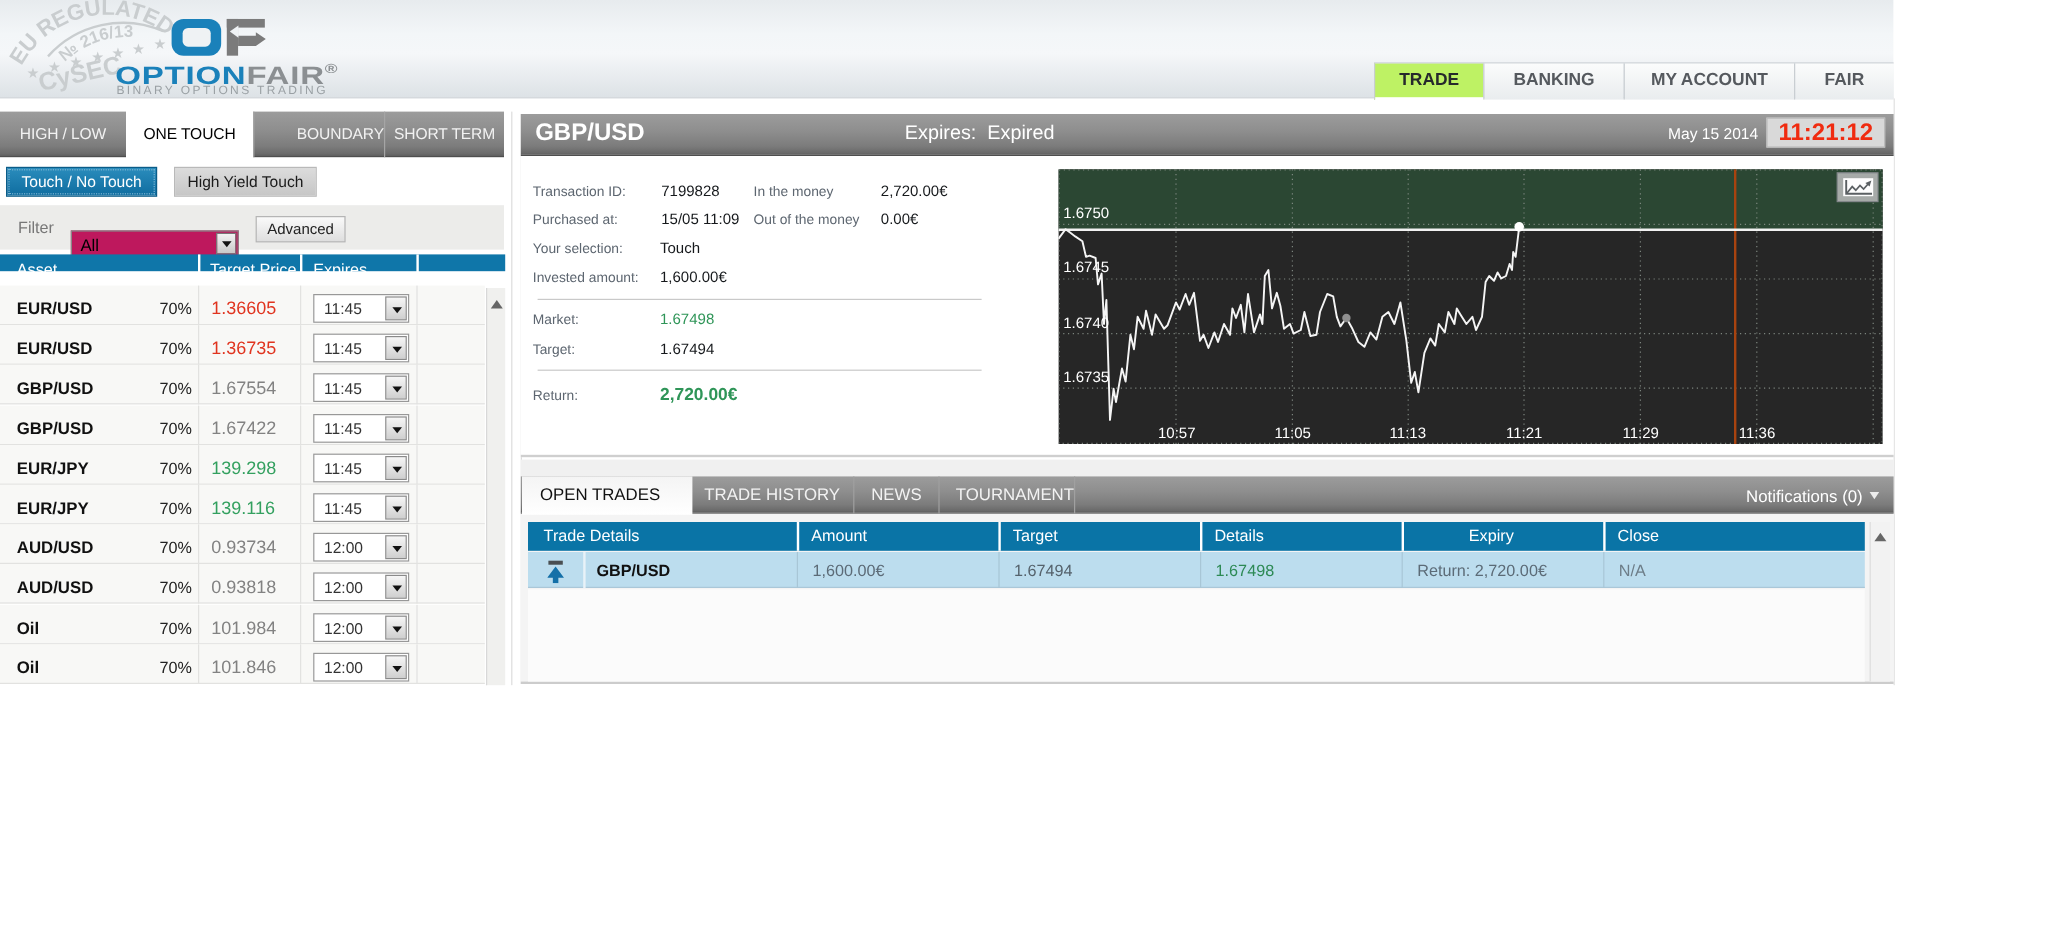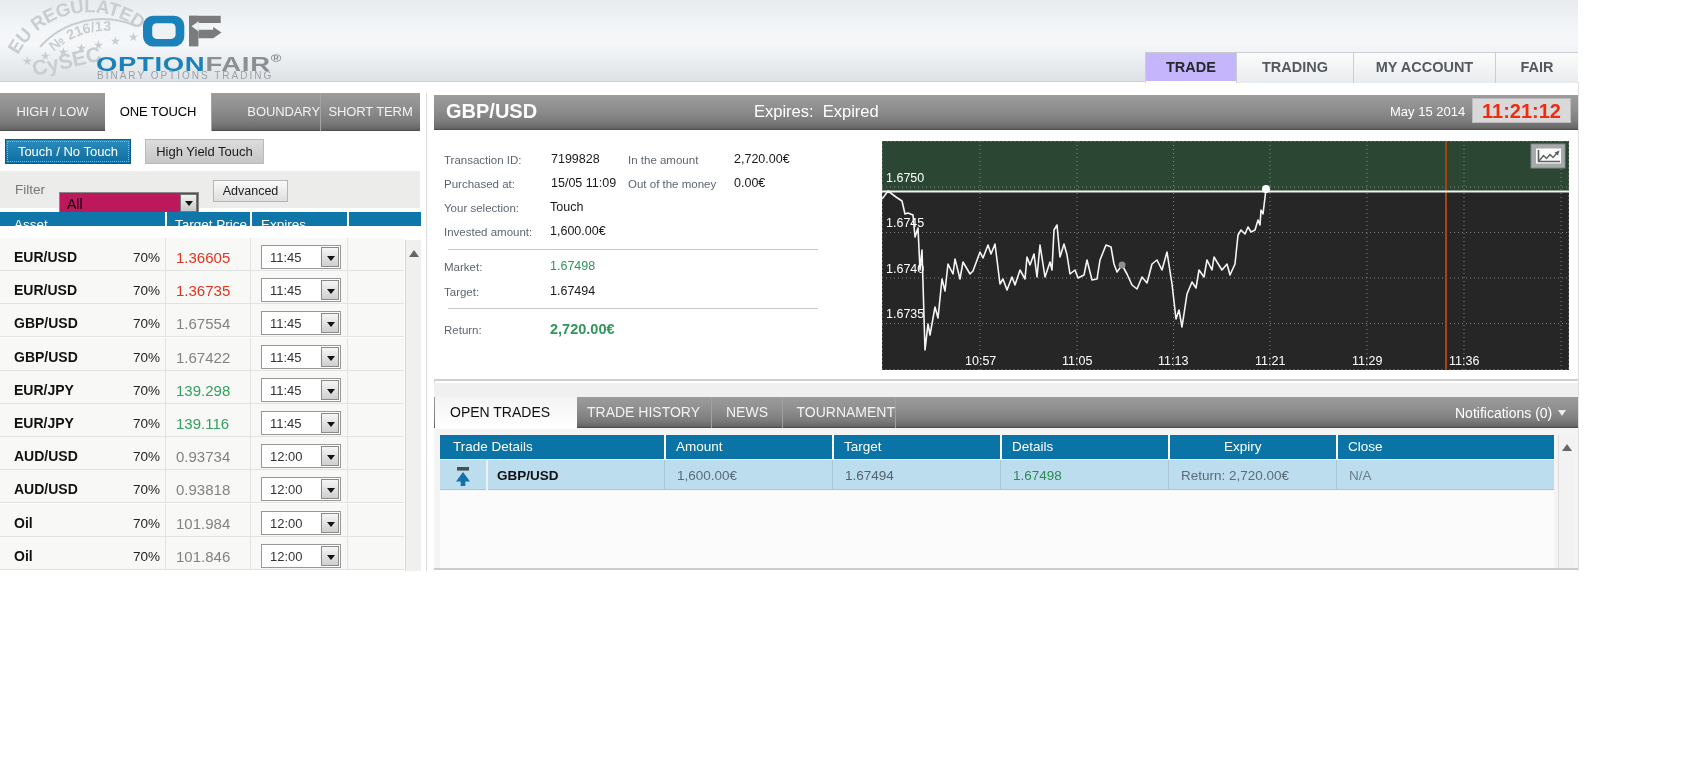--- a/index.html
+++ b/index.html
@@ -37,22 +37,22 @@
   <rect x="51" y="5.8" width="31.7" height="7.2" fill="#7b7b7b"></rect>
   <rect x="51" y="5.8" width="9.4" height="30.6" fill="#7b7b7b"></rect>
   <polygon points="60.4,19.8 75.2,19.8 75.2,16.9 83.5,22.5 75.2,28.3 60.4,28.3" fill="#7b7b7b"></polygon>
   <polygon points="53.5,16.3 60.7,11.3 60.7,21.4" fill="#eff2f4"></polygon>
 </svg>
 
 <div class="abs" style="left:96px;top:48px;font-size:21px;line-height:21px;font-weight:bold;letter-spacing:0.5px;color:#1a81ba;transform:scaleX(1.31);transform-origin:0 0">OPTION<span style="color:#8b8f92">FAIR<span style="font-size:11px;vertical-align:9px">®</span></span></div>
 <div class="abs" style="left:97px;top:70px;font-size:10px;letter-spacing:2.0px;color:#9aa0a4">BINARY OPTIONS TRADING</div>
 
 <div class="abs" style="left:1145px;top:52px;width:433px;height:30px;border-top:1px solid #c9ced2">
-  <div class="abs" style="left:0;top:0;width:91px;height:30px;background:#c4b5fd;border-left:1px solid #c9ced2;font-weight:bold;font-size:14.5px;color:#26292c;text-align:center;line-height:29px">TRADE</div>
-  <div class="abs" style="left:91px;top:0;width:117px;height:30px;background:linear-gradient(180deg,#fbfcfc,#e9ecee);border-left:1px solid #c9ced2;font-weight:bold;font-size:14.5px;color:#55595e;text-align:center;line-height:29px">TRADING</div>
+  <div class="abs" style="left:0;top:0;width:91px;height:30px;background:#bef264;border-left:1px solid #c9ced2;font-weight:bold;font-size:14.5px;color:#26292c;text-align:center;line-height:29px">TRADE</div>
+  <div class="abs" style="left:91px;top:0;width:117px;height:30px;background:linear-gradient(180deg,#fbfcfc,#e9ecee);border-left:1px solid #c9ced2;font-weight:bold;font-size:14.5px;color:#55595e;text-align:center;line-height:29px">BANKING</div>
   <div class="abs" style="left:208px;top:0;width:142px;height:30px;background:linear-gradient(180deg,#fbfcfc,#e9ecee);border-left:1px solid #c9ced2;font-weight:bold;font-size:14.5px;color:#55595e;text-align:center;line-height:29px">MY ACCOUNT</div>
   <div class="abs" style="left:350px;top:0;width:83px;height:30px;background:linear-gradient(180deg,#fbfcfc,#e9ecee);border-left:1px solid #c9ced2;font-weight:bold;font-size:14.5px;color:#55595e;text-align:center;line-height:29px">FAIR</div>
 </div>
 <div class="abs" style="left:1146px;top:81px;width:90px;height:3px;background:#fff"></div>
 <div class="abs" style="left:1578px;top:82px;width:1px;height:489px;background:#e0e0e0"></div>
 
 <div class="abs" style="left:0;top:93px;width:421px;height:478px;background:#fff"></div>
 
 <div class="abs darkbar" style="left:0;top:93px;width:420px;height:38px"></div>
 <div class="abs" style="left:0;top:93px;width:105px;height:38px;font-size:13px;letter-spacing:-0.1px;color:#f2f2f2;text-align:center;line-height:38px;white-space:nowrap">HIGH / LOW</div>
@@ -237,21 +237,21 @@
   <div class="abs" style="left:956px;top:9px;font-size:13px;color:#fff">May 15 2014</div>
   <div class="abs" style="left:1038px;top:3px;width:99px;height:25px;background:#d9d9d9;border:1px solid #bbb;text-align:center;line-height:24px;font-size:20px;font-weight:bold;color:#f02b10">11:21:12</div>
 </div>
 
 <div class="abs" style="left:434px;top:130px;width:1144px;height:251px;background:#fff;border-bottom:2px solid #cfcfcf"></div>
 <div class="abs" style="left:434px;top:383px;width:1144px;height:14px;background:#f0f0f0"></div>
 
 <div class="abs" style="left:434px;top:130px;width:450px;height:247px;font-size:11.5px;color:#5d6670">
   <div class="abs" style="left:10px;top:24px">Transaction ID:</div>
   <div class="abs" style="left:117px;top:22px;font-size:12.5px;color:#16191c">7199828</div>
-  <div class="abs" style="left:194px;top:24px">In the amount</div>
+  <div class="abs" style="left:194px;top:24px">In the money</div>
   <div class="abs" style="left:300px;top:22px;font-size:12.5px;color:#16191c">2,720.00€</div>
   <div class="abs" style="left:10px;top:48px">Purchased at:</div>
   <div class="abs" style="left:117px;top:46px;font-size:12.5px;color:#16191c">15/05 11:09</div>
   <div class="abs" style="left:194px;top:48px">Out of the money</div>
   <div class="abs" style="left:300px;top:46px;font-size:12.5px;color:#16191c">0.00€</div>
   <div class="abs" style="left:10px;top:72px">Your selection:</div>
   <div class="abs" style="left:116px;top:70px;font-size:12.5px;color:#16191c">Touch</div>
   <div class="abs" style="left:10px;top:96px">Invested amount:</div>
   <div class="abs" style="left:116px;top:94px;font-size:12.5px;color:#16191c">1,600.00€</div>
   <div class="abs" style="left:14px;top:119px;width:370px;height:1px;background:#c9c9c9"></div>

